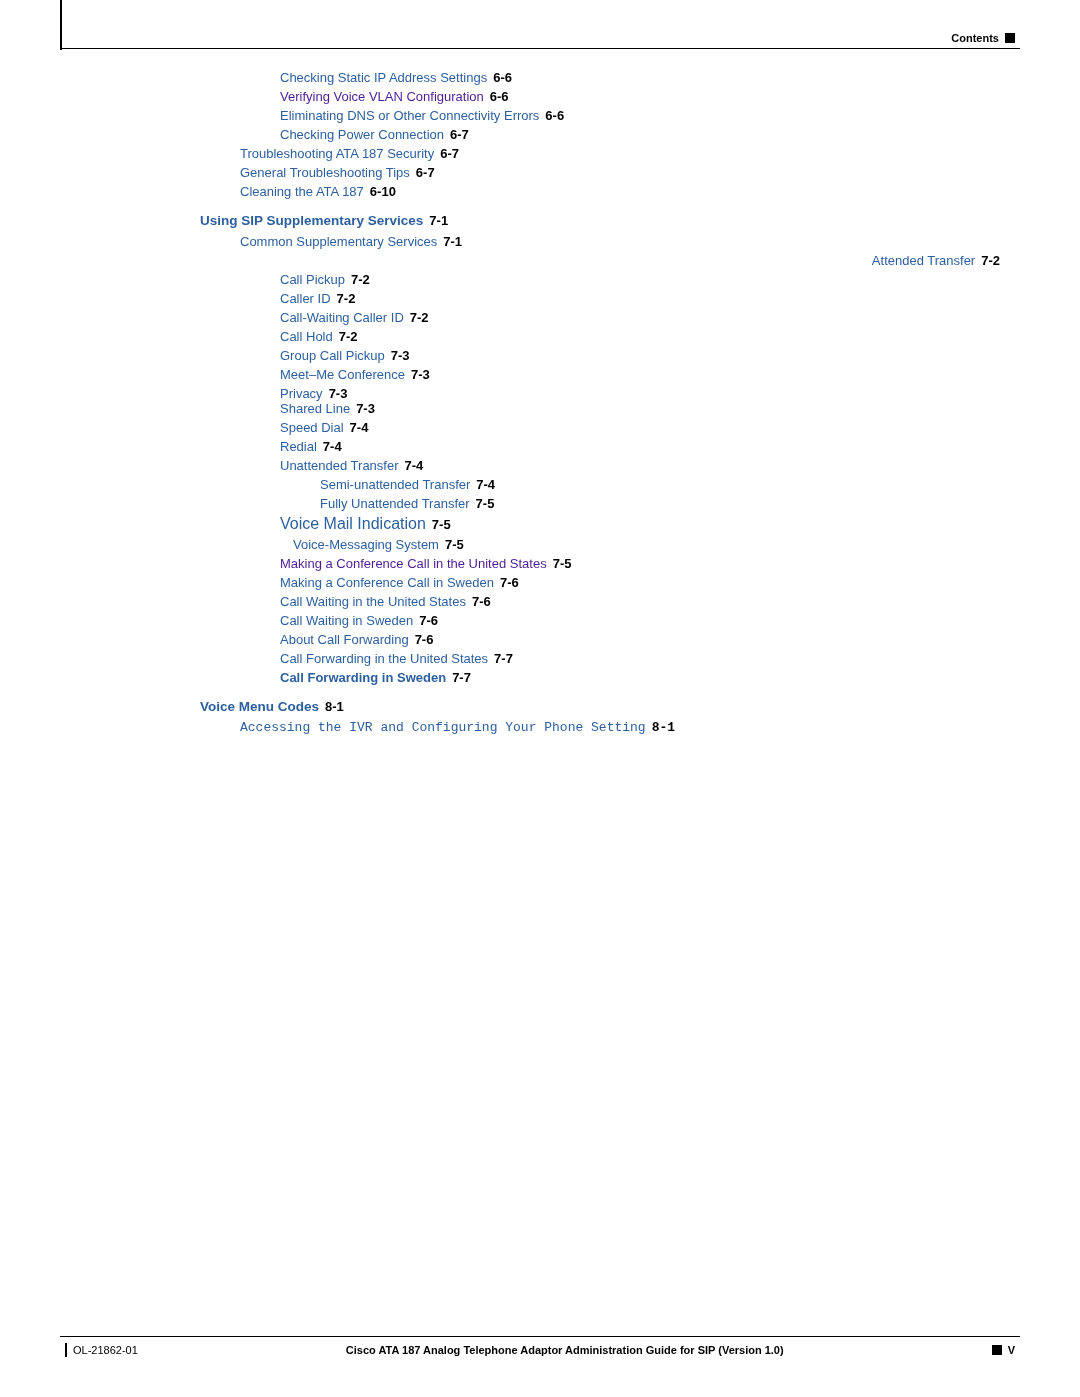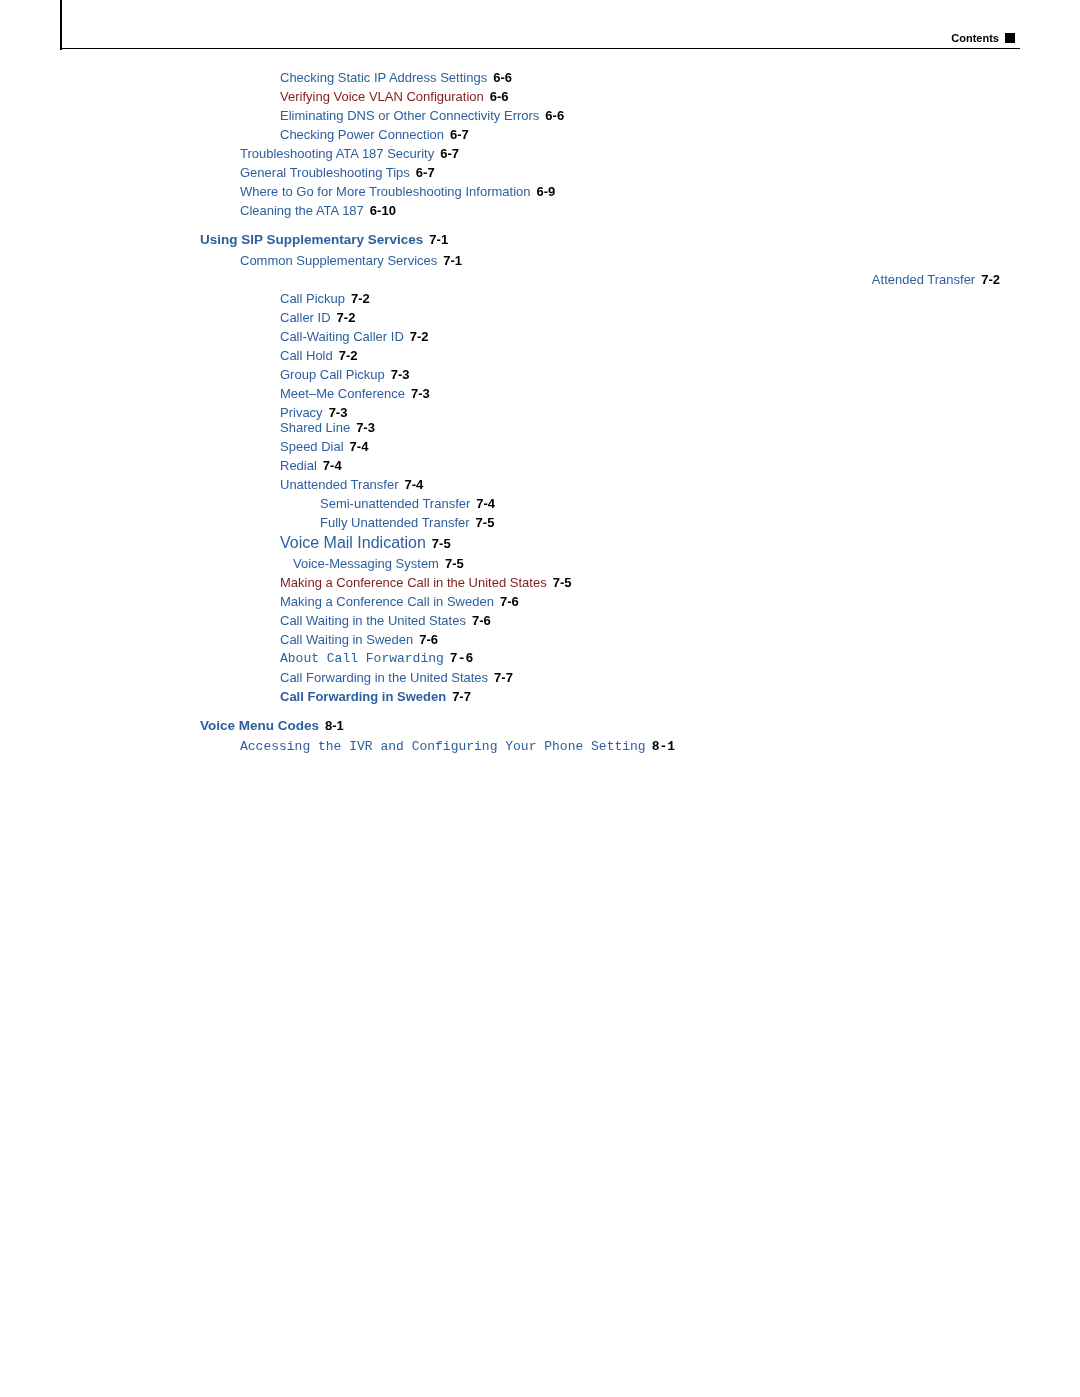--- a/index.html
+++ b/index.html
@@ -148,44 +148,40 @@
     <span class="contents-black-square"></span>
   </div>
 
   <div class="content" id="toc-container">
 
   <div style="padding-left: 80px; display: flex; align-items: baseline; margin-bottom: 4px;">
         <a href="#" style="color: rgb(44, 95, 158); text-decoration: none; font-size: 13px; font-weight: normal;">Checking Static IP Address Settings</a>
         <span style="font-weight: bold; font-size: 13px; color: rgb(0, 0, 0); margin-left: 6px; white-space: nowrap;">6-6</span>
       </div>
       <div style="padding-left: 80px; display: flex; align-items: baseline; margin-bottom: 4px;">
-        <a href="#" style="color: #7f1d1d; text-decoration: none; font-size: 13px; font-weight: normal;">Verifying Voice VLAN Configuration</a>
+        <a href="#" style="color: #4c1d95; text-decoration: none; font-size: 13px; font-weight: normal;">Verifying Voice VLAN Configuration</a>
         <span style="font-weight: bold; font-size: 13px; color: rgb(0, 0, 0); margin-left: 6px; white-space: nowrap;">6-6</span>
       </div>
       <div style="padding-left: 80px; display: flex; align-items: baseline; margin-bottom: 4px;">
         <a href="#" style="color: rgb(44, 95, 158); text-decoration: none; font-size: 13px; font-weight: normal;">Eliminating DNS or Other Connectivity Errors</a>
         <span style="font-weight: bold; font-size: 13px; color: rgb(0, 0, 0); margin-left: 6px; white-space: nowrap;">6-6</span>
       </div>
       <div style="padding-left: 80px; display: flex; align-items: baseline; margin-bottom: 4px;">
         <a href="#" style="color: rgb(44, 95, 158); text-decoration: none; font-size: 13px; font-weight: normal;">Checking Power Connection</a>
         <span style="font-weight: bold; font-size: 13px; color: rgb(0, 0, 0); margin-left: 6px; white-space: nowrap;">6-7</span>
       </div>
       <div style="padding-left: 40px; display: flex; align-items: baseline; margin-bottom: 4px;">
         <a href="#" style="color: rgb(44, 95, 158); text-decoration: none; font-size: 13px; font-weight: normal;">Troubleshooting ATA 187 Security</a>
         <span style="font-weight: bold; font-size: 13px; color: rgb(0, 0, 0); margin-left: 6px; white-space: nowrap;">6-7</span>
       </div>
       <div style="padding-left: 40px; display: flex; align-items: baseline; margin-bottom: 4px;">
         <a href="#" style="color: rgb(44, 95, 158); text-decoration: none; font-size: 13px; font-weight: normal;">General Troubleshooting Tips</a>
         <span style="font-weight: bold; font-size: 13px; color: rgb(0, 0, 0); margin-left: 6px; white-space: nowrap;">6-7</span>
       </div>
       <div style="padding-left: 40px; display: flex; align-items: baseline; margin-bottom: 4px;">
-        <a href="#" style="color: rgb(44, 95, 158); text-decoration: none; font-size: 13px; font-weight: normal;">Where to Go for More Troubleshooting Information</a>
-        <span style="font-weight: bold; font-size: 13px; color: rgb(0, 0, 0); margin-left: 6px; white-space: nowrap;">6-9</span>
-      </div>
-      <div style="padding-left: 40px; display: flex; align-items: baseline; margin-bottom: 4px;">
         <a href="#" style="color: rgb(44, 95, 158); text-decoration: none; font-size: 13px; font-weight: normal;">Cleaning the ATA 187</a>
         <span style="font-weight: bold; font-size: 13px; color: rgb(0, 0, 0); margin-left: 6px; white-space: nowrap;">6-10</span>
       </div>
       <div style="padding-left: 0px; display: flex; align-items: baseline; margin-bottom: 6px; margin-top: 14px;">
         <a href="#" style="color: rgb(44, 95, 158); text-decoration: none; font-size: 13.5px; font-weight: bold;">Using SIP Supplementary Services</a>
         <span style="font-weight: bold; font-size: 13px; color: rgb(0, 0, 0); margin-left: 6px; white-space: nowrap;">7-1</span>
       </div>
       <div style="padding-left: 40px; display: flex; align-items: baseline; margin-bottom: 4px;">
         <a href="#" style="color: rgb(44, 95, 158); text-decoration: none; font-size: 13px; font-weight: normal;">Common Supplementary Services</a>
         <span style="font-weight: bold; font-size: 13px; color: rgb(0, 0, 0); margin-left: 6px; white-space: nowrap;">7-1</span>
@@ -248,36 +244,36 @@
       </div>
       <div style="padding-left: 80px; display: flex; align-items: baseline; margin-bottom: 4px;">
         <a href="#" style="color: rgb(44, 95, 158); text-decoration: none; font-size: 16px; font-weight: normal;">Voice Mail Indication</a>
         <span style="font-weight: bold; font-size: 13px; color: rgb(0, 0, 0); margin-left: 6px; white-space: nowrap;">7-5</span>
       </div>
       <div style="padding-left: 80px; display: flex; align-items: baseline; margin-bottom: 4px;">
         <a href="#" style="color: rgb(44, 95, 158); text-decoration: none; font-size: 13px; font-weight: normal; margin-left: 13px;">Voice-Messaging System</a>
         <span style="font-weight: bold; font-size: 13px; color: rgb(0, 0, 0); margin-left: 6px; white-space: nowrap;">7-5</span>
       </div>
       <div style="padding-left: 80px; display: flex; align-items: baseline; margin-bottom: 4px;">
-        <a href="#" style="color: #7f1d1d; text-decoration: none; font-size: 13px; font-weight: normal;">Making a Conference Call in the United States</a>
+        <a href="#" style="color: #4c1d95; text-decoration: none; font-size: 13px; font-weight: normal;">Making a Conference Call in the United States</a>
         <span style="font-weight: bold; font-size: 13px; color: rgb(0, 0, 0); margin-left: 6px; white-space: nowrap;">7-5</span>
       </div>
       <div style="padding-left: 80px; display: flex; align-items: baseline; margin-bottom: 4px;">
         <a href="#" style="color: rgb(44, 95, 158); text-decoration: none; font-size: 13px; font-weight: normal;">Making a Conference Call in Sweden</a>
         <span style="font-weight: bold; font-size: 13px; color: rgb(0, 0, 0); margin-left: 6px; white-space: nowrap;">7-6</span>
       </div>
       <div style="padding-left: 80px; display: flex; align-items: baseline; margin-bottom: 4px;">
         <a href="#" style="color: rgb(44, 95, 158); text-decoration: none; font-size: 13px; font-weight: normal;">Call Waiting in the United States</a>
         <span style="font-weight: bold; font-size: 13px; color: rgb(0, 0, 0); margin-left: 6px; white-space: nowrap;">7-6</span>
       </div>
       <div style="padding-left: 80px; display: flex; align-items: baseline; margin-bottom: 4px;">
         <a href="#" style="color: rgb(44, 95, 158); text-decoration: none; font-size: 13px; font-weight: normal;">Call Waiting in Sweden</a>
         <span style="font-weight: bold; font-size: 13px; color: rgb(0, 0, 0); margin-left: 6px; white-space: nowrap;">7-6</span>
       </div>
-      <div style="padding-left: 80px; display: flex; align-items: center; margin-bottom: 4px; font-family: Liberation Mono, monospace;">
+      <div style="padding-left: 80px; display: flex; align-items: center; margin-bottom: 4px;">
         <a href="#" style="color: rgb(44, 95, 158); text-decoration: none; font-size: 13px; font-weight: normal;">About Call Forwarding</a>
         <span style="font-weight: bold; font-size: 13px; color: rgb(0, 0, 0); margin-left: 6px; white-space: nowrap;">7-6</span>
       </div>
       <div style="padding-left: 80px; display: flex; align-items: baseline; margin-bottom: 4px;">
         <a href="#" style="color: rgb(44, 95, 158); text-decoration: none; font-size: 13px; font-weight: normal;">Call Forwarding in the United States</a>
         <span style="font-weight: bold; font-size: 13px; color: rgb(0, 0, 0); margin-left: 6px; white-space: nowrap;">7-7</span>
       </div>
       <div style="padding-left: 80px; display: flex; align-items: baseline; margin-bottom: 4px;">
         <a href="#" style="color: rgb(44, 95, 158); text-decoration: none; font-size: 13px; font-weight: bold;">Call Forwarding in Sweden</a>
         <span style="font-weight: bold; font-size: 13px; color: rgb(0, 0, 0); margin-left: 6px; white-space: nowrap;">7-7</span>
@@ -285,14 +281,28 @@
       <div style="padding-left: 0px; display: flex; align-items: baseline; margin-bottom: 6px; margin-top: 14px;">
         <a href="#" style="color: rgb(44, 95, 158); text-decoration: none; font-size: 13.5px; font-weight: bold;">Voice Menu Codes</a>
         <span style="font-weight: bold; font-size: 13px; color: rgb(0, 0, 0); margin-left: 6px; white-space: nowrap;">8-1</span>
       </div>
       <div style="padding-left: 40px; display: flex; align-items: center; margin-bottom: 4px; font-family: Liberation Mono, monospace;">
         <a href="#" style="color: rgb(44, 95, 158); text-decoration: none; font-size: 13px; font-weight: normal;">Accessing the IVR and Configuring Your Phone Setting</a>
         <span style="font-weight: bold; font-size: 13px; color: rgb(0, 0, 0); margin-left: 6px; white-space: nowrap;">8-1</span>
       </div>
     </div>
 
+  <div class="footer">
+    <div class="footer-line"></div>
+    <div class="footer-content">
+      <div class="footer-left">
+        <div class="footer-left-bar"></div>
+        <span class="footer-doc-num">OL-21862-01</span>
+      </div>
+      <div class="footer-center">Cisco ATA 187 Analog Telephone Adaptor Administration Guide for SIP (Version 1.0)</div>
+      <div class="footer-right">
+        <span class="footer-right-square"></span>
+        <span class="footer-page">V</span>
+      </div>
+    </div>
+  </div>
 
 </div>
 
 </body></html>

